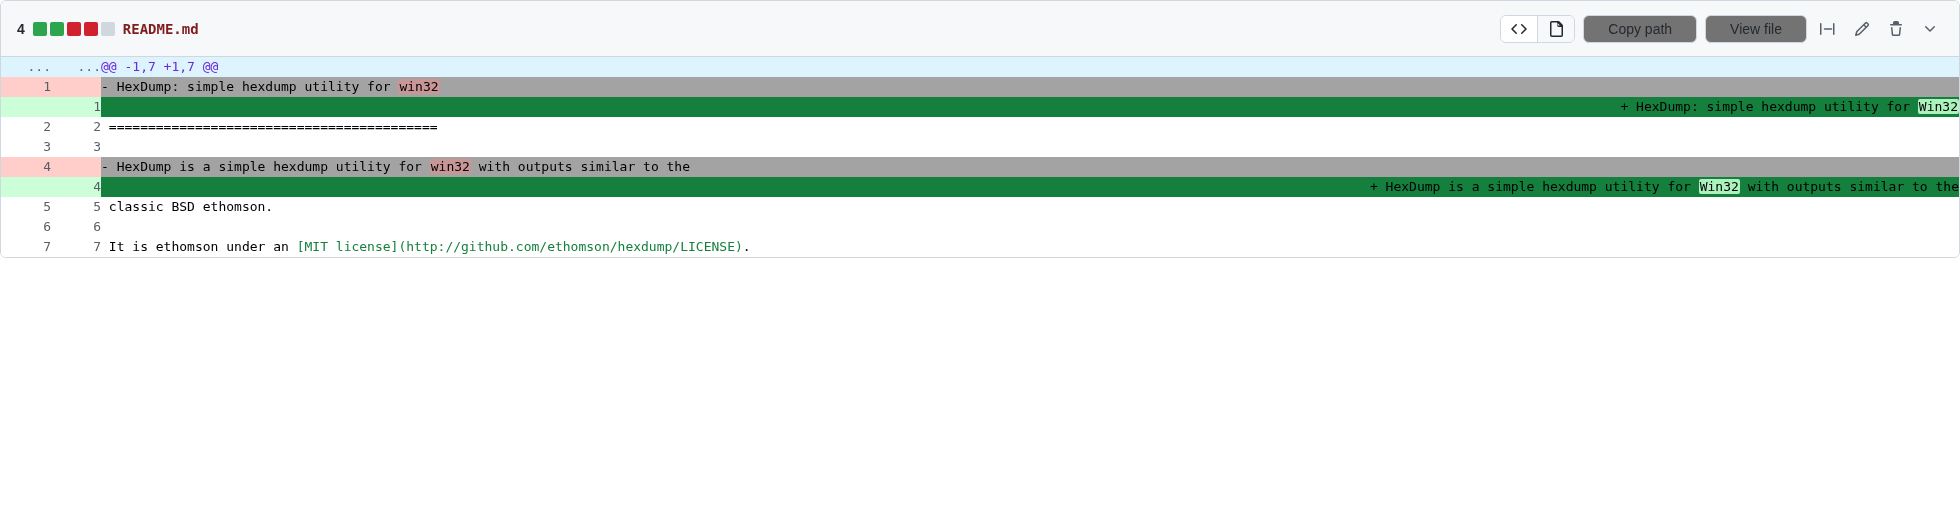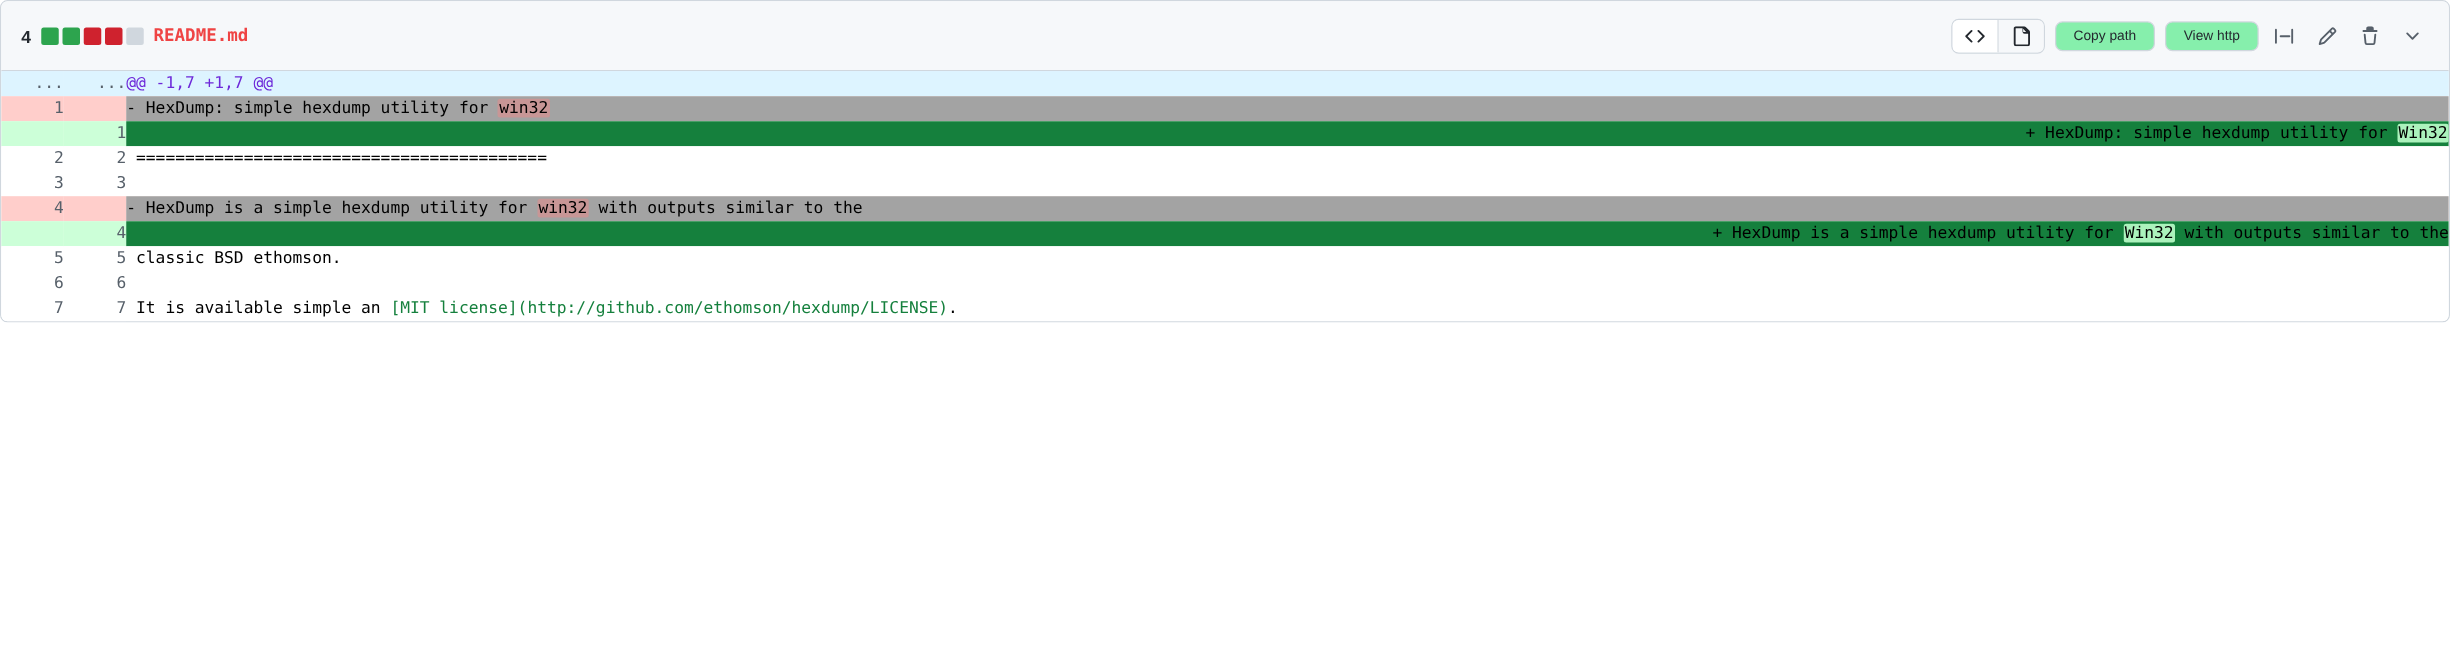--- a/index.html
+++ b/index.html
@@ -42,21 +42,21 @@
       width: 14px;
       height: 14px;
       border-radius: 2px;
     }
     .stat-box.green { background: #2da44e; }
     .stat-box.red { background: #cf222e; }
     .stat-box.gray { background: #d0d7de; }
     .filename {
       font-weight: 600;
       font-size: 14px;
-      color: #ef4444;
+      color: #7f1d1d;
       font-family: ui-monospace, SFMono-Regular, "SF Mono", Menlo, Consolas, monospace;
     }
     .diff-header-right {
       display: flex;
       align-items: center;
       gap: 8px;
     }
     .btn-group {
       display: flex;
       border: 1px solid #d0d7de;
@@ -71,26 +71,26 @@
       display: flex;
       align-items: center;
       justify-content: center;
       color: #24292f;
     }
     .btn-group-item:not(:last-child) {
       border-right: 1px solid #d0d7de;
     }
     .btn-group-item.active { background: #fff; }
     .btn-action {
-      padding: 5px 14px;
-      background: #86efac;
+      padding: 5px 24px;
+      background: #737373;
       border: 1px solid #d0d7de;
       border-radius: 6px;
       cursor: pointer;
-      font-size: 11px;
+      font-size: 14px;
       font-weight: 500;
       color: #24292f;
       white-space: nowrap;
     }
     .btn-icon {
       background: none;
       border: none;
       cursor: pointer;
       padding: 5px;
       color: #57606a;
@@ -196,21 +196,21 @@
             <path d="M4.72 3.22a.75.75 0 011.06 1.06L2.06 8l3.72 3.72a.75.75 0 11-1.06 1.06L.47 8.53a.75.75 0 010-1.06l4.25-4.25zm6.56 0a.75.75 0 10-1.06 1.06L13.94 8l-3.72 3.72a.75.75 0 101.06 1.06l4.25-4.25a.75.75 0 000-1.06l-4.25-4.25z"></path>
           </svg>
         </button>
         <button class="btn-group-item" title="Rich diff">
           <svg width="16" height="16" viewBox="0 0 16 16" fill="currentColor">
             <path d="M2 1.75C2 .784 2.784 0 3.75 0h6.586c.464 0 .909.184 1.237.513l2.914 2.914c.329.328.513.773.513 1.237v9.586A1.75 1.75 0 0113.25 16h-9.5A1.75 1.75 0 012 14.25V1.75zm1.75-.25a.25.25 0 00-.25.25v12.5c0 .138.112.25.25.25h9.5a.25.25 0 00.25-.25V6h-2.75A1.75 1.75 0 019 4.25V1.5H3.75zm5.75.56v2.19c0 .138.112.25.25.25h2.19L9.5 2.06z"></path>
           </svg>
         </button>
       </div>
       <button class="btn-action">Copy path</button>
-      <button class="btn-action">View http</button>
+      <button class="btn-action">View file</button>
       <button class="btn-icon" title="Display options">
         <svg width="16" height="16" viewBox="0 0 16 16" fill="currentColor">
           <path d="M1.5 2.75a.75.75 0 00-1.5 0v10.5a.75.75 0 001.5 0V2.75zm13 0a.75.75 0 00-1.5 0v10.5a.75.75 0 001.5 0V2.75zM4.5 7.25a.75.75 0 000 1.5h7a.75.75 0 000-1.5h-7z"></path>
         </svg>
       </button>
       <button class="btn-icon" title="Edit file">
         <svg width="16" height="16" viewBox="0 0 16 16" fill="currentColor">
           <path d="M11.013 1.427a1.75 1.75 0 012.474 0l1.086 1.086a1.75 1.75 0 010 2.474l-8.61 8.61c-.21.21-.47.364-.756.445l-3.251.93a.75.75 0 01-.927-.928l.929-3.25c.081-.286.235-.547.445-.758l8.61-8.61zm1.414 1.06a.25.25 0 00-.354 0L10.811 3.75l1.439 1.44 1.263-1.263a.25.25 0 000-.354l-1.086-1.086zM11.189 6.25L9.75 4.81l-6.286 6.287a.25.25 0 00-.064.108l-.558 1.953 1.953-.558a.249.249 0 00.108-.064L11.189 6.25z"></path>
         </svg>
       </button>
@@ -280,17 +280,17 @@
 
       <tr class="line-context">
         <td class="line-num">6</td>
         <td class="line-num">6</td>
         <td class="line-code">&nbsp;</td>
       </tr>
 
       <tr class="line-context">
         <td class="line-num">7</td>
         <td class="line-num">7</td>
-        <td class="line-code"><span> It is available simple an </span><span class="link-blue">[MIT license](http://github.com/ethomson/hexdump/LICENSE)</span><span>.</span></td>
+        <td class="line-code"><span> It is ethomson under an </span><span class="link-blue">[MIT license](http://github.com/ethomson/hexdump/LICENSE)</span><span>.</span></td>
       </tr>
     </tbody>
   </table>
 </div>
 
 </body></html>

